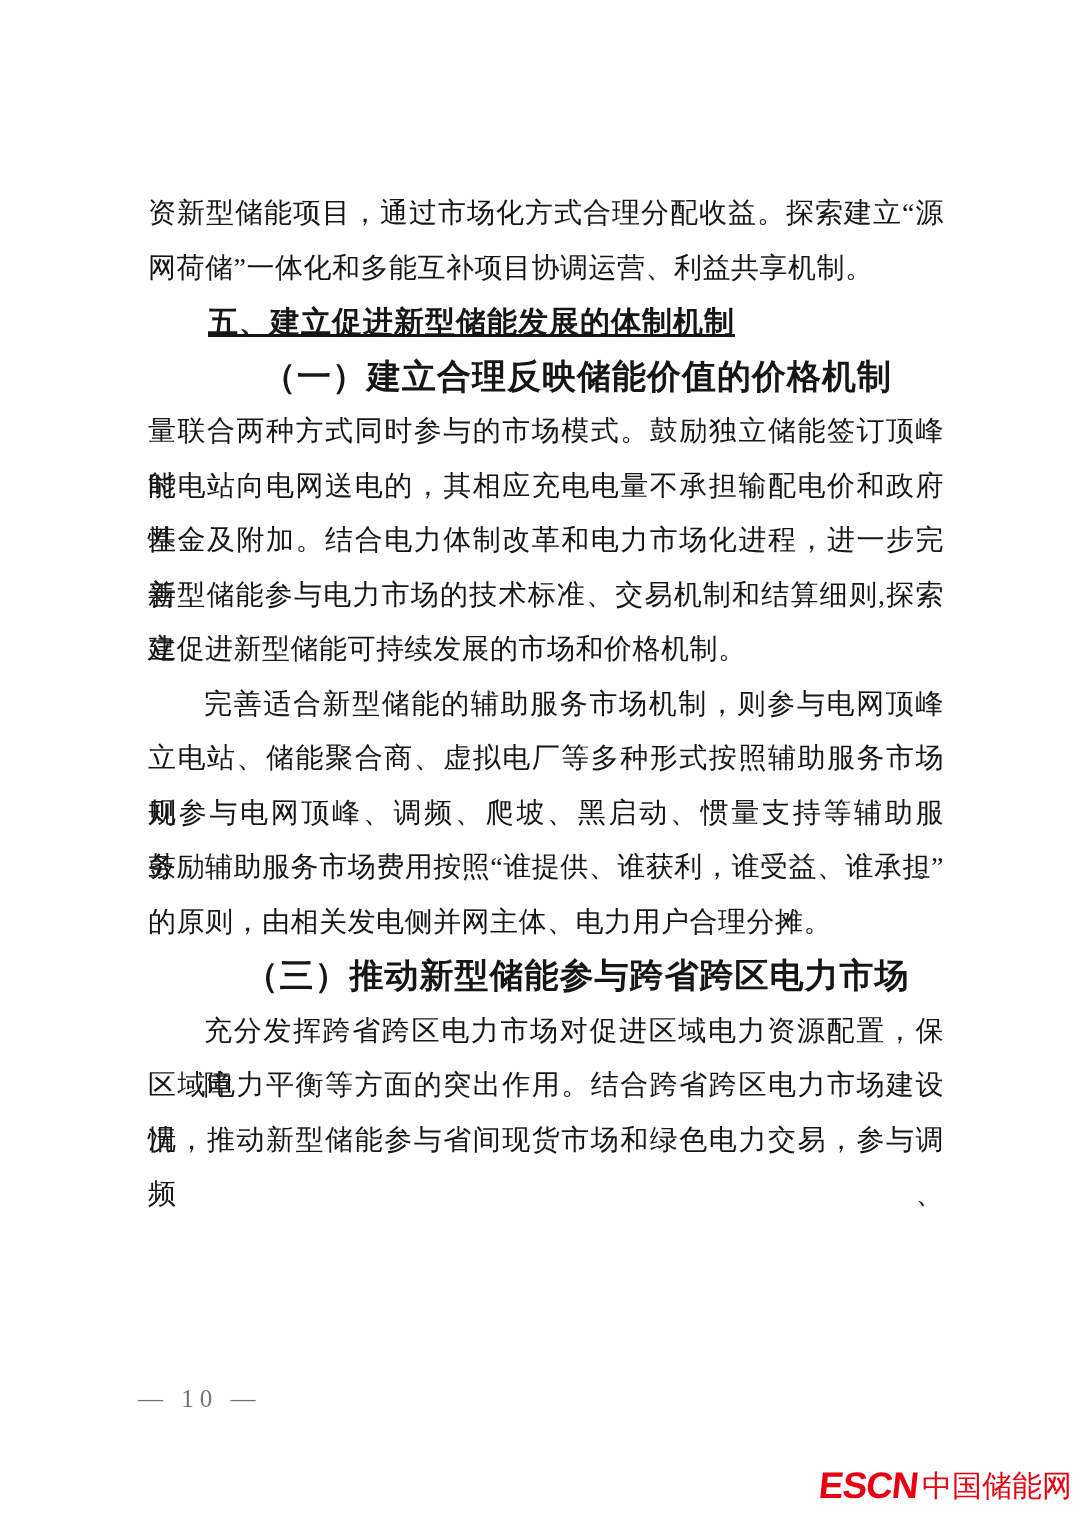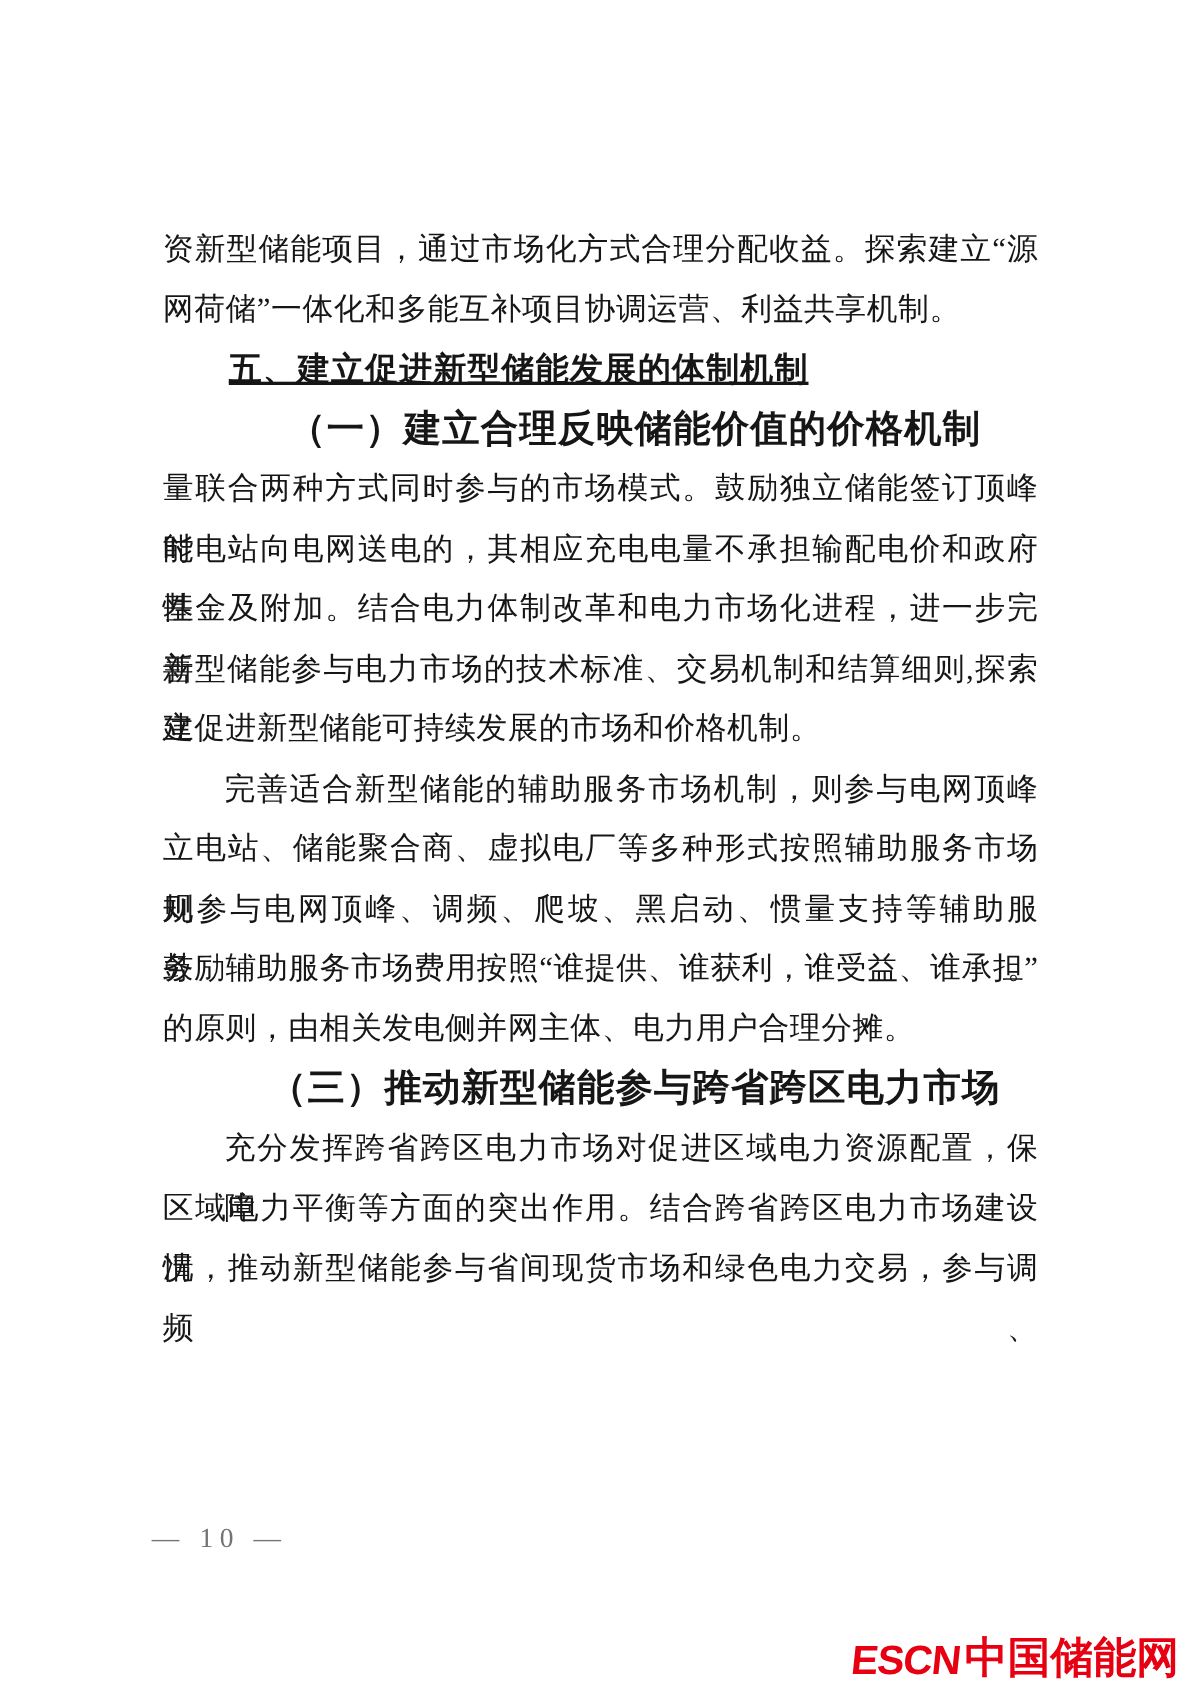--- a/index.html
+++ b/index.html
@@ -7,21 +7,21 @@
   .page {
     position:relative;
     width:1080px; height:1528px;
     background:#ffffff;
     overflow:hidden;
     font-family:"Liberation Serif","DejaVu Serif",serif;
     color:#161616;
   }
   .text-block {
     position:absolute;
-    left:148px; top:200px;
+    left:148px; top:186px;
     width:796px;
   }
   .ln {
     height:54.5px;
     line-height:54.5px;
     font-size:28px;
     letter-spacing:0.5px;
   }
   
   .j {
@@ -69,27 +69,26 @@
     display:inline-block;
     font-family:"Liberation Sans","DejaVu Sans",sans-serif;
     font-weight:900;
     font-size:37px;
     letter-spacing:-1px;
     transform:skewX(-6deg);
     vertical-align:baseline;
   }
   .logo-cjk {
     display:inline-block;
-    font-weight:700;
-    font-size:39px;
+    font-weight:400;
+    font-size:30px;
     letter-spacing:0;
     margin-left:4px;
     font-family:"Liberation Sans","DejaVu Sans",sans-serif;
     vertical-align:2px;
-    margin-top:22px;
   }
 </style>
 </head>
 <body>
 
 <div class="page">
 
   <main class="text-block">
     <div class="ln j">资新型储能项目，通过市场化方式合理分配收益。探索建立“源</div>
     <div class="ln l">网荷储”一体化和多能互补项目协调运营、利益共享机制。</div>

